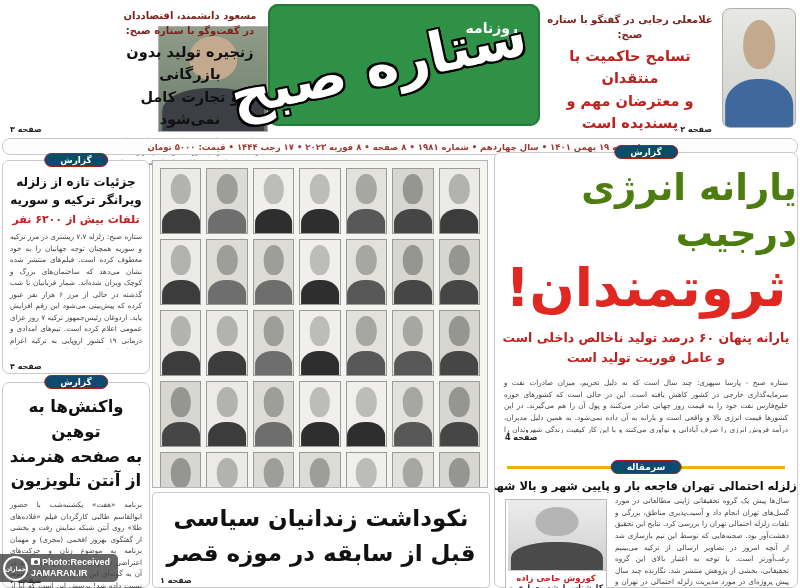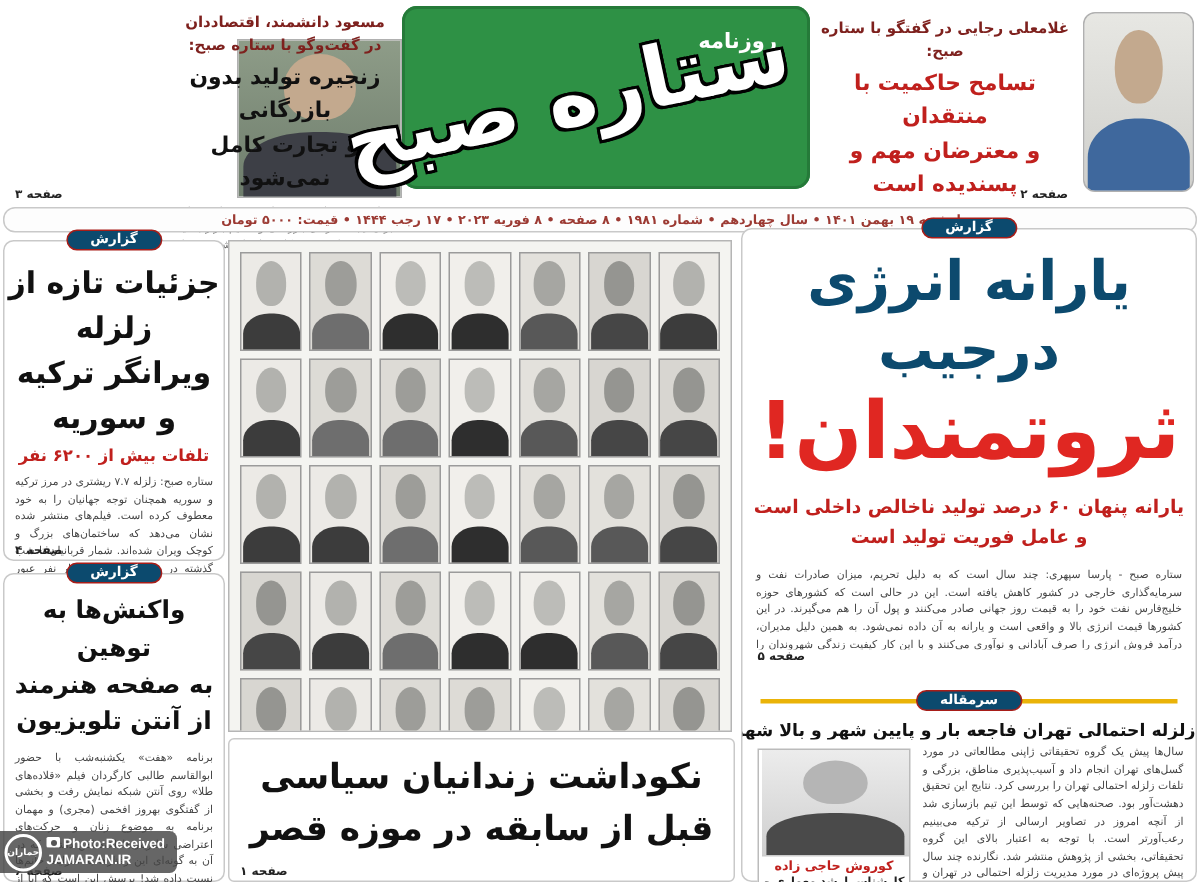--- a/index.html
+++ b/index.html
@@ -34,26 +34,26 @@
   .logo-small{position:absolute;top:16px;right:22px;color:#fff;font-size:14px;font-weight:bold;}
 
   
   .date-strip{left:2px;right:2px;top:138px;height:15px;border:1px solid #c9c9c9;border-radius:8px;background:#fdfdfd;
               display:flex;align-items:center;justify-content:center;font-size:8.5px;font-weight:bold;color:#9c3a33;}
 
   
   .colbox{border:1px solid #c9c9c9;border-radius:7px;background:#fff;}
   .badge{position:absolute;top:-8px;left:50%;transform:translateX(-50%);background:#0c4a6e;color:#fff;
          font-size:9px;font-weight:bold;padding:1px 15px;border-radius:9px;border:1px solid #a81d18;z-index:4;white-space:nowrap;}
-  .col-headline{font-weight:bold;color:#111;text-align:center;font-size:20px;line-height:1.5;margin-top:12px;}
+  .col-headline{font-weight:bold;color:#111;text-align:center;font-size:12px;line-height:1.5;margin-top:12px;}
   .subhead-red{color:#c0201d;font-weight:bold;font-size:11px;text-align:center;margin-top:4px;}
   .bodytxt{font-size:7.2px;line-height:1.6;color:#444;text-align:justify;overflow:hidden;padding:0 7px;}
 
   
-  .main-black{font-weight:bold;color:#0c4a6e;font-size:37px;line-height:1.25;text-align:center;margin-top:12px;letter-spacing:-1px;}
+  .main-black{font-weight:bold;color:#4d7c0f;font-size:37px;line-height:1.25;margin-top:12px;letter-spacing:-1px;}
   .main-red{font-weight:bold;color:#e02722;font-size:53px;line-height:1.15;text-align:center;letter-spacing:-1px;}
   .main-sub{color:#c0201d;font-weight:bold;font-size:12.5px;line-height:1.6;text-align:center;margin-top:10px;}
   .ed-divider{position:relative;border-top:3px solid #eab308;margin:24px 12px 10px;}
   .ed-headline{font-weight:bold;color:#111;font-size:11.5px;text-align:center;white-space:nowrap;overflow:hidden;letter-spacing:-0.2px;}
   .author-card{float:left;width:100px;margin:4px 8px 2px 2px;border:1px solid #bbb;background:#fff;}
   .author-photo{width:98px;height:70px;border:none;border-bottom:1px solid #ccc;}
   .author-name{color:#c0201d;font-weight:bold;font-size:8.5px;text-align:center;margin-top:2px;}
   .author-title{color:#222;font-weight:bold;font-size:7.5px;text-align:center;margin-bottom:3px;}
 
   
@@ -253,21 +253,21 @@
 
   <div class="abs colbox" style="left:494px;top:152px;width:302px;height:434px;">
     <div class="badge">گزارش</div>
     <div class="main-black">یارانه انرژی درجیب</div>
     <div class="main-red">ثروتمندان!</div>
     <div class="main-sub">
       <div>یارانه پنهان ۶۰ درصد تولید ناخالص داخلی است</div>
       <div>و عامل فوریت تولید است</div>
     </div>
     <div class="bodytxt" style="height:56px;margin-top:9px;padding:0 9px;">ستاره صبح - پارسا سپهری: چند سال است که به دلیل تحریم، میزان صادرات نفت و سرمایه‌گذاری خارجی در کشور کاهش یافته است. این در حالی است که کشورهای حوزه خلیج‌فارس نفت خود را به قیمت روز جهانی صادر می‌کنند و پول آن را هم می‌گیرند. در این کشورها قیمت انرژی بالا و واقعی است و یارانه به آن داده نمی‌شود. به همین دلیل مدیران، درآمد فروش انرژی را صرف آبادانی و نوآوری می‌کنند و با این کار کیفیت زندگی شهروندان را افزایش می‌دهند. در این کشورها سرانه درآمد افراد بالاست. به همین دلیل مردم برای خرید انرژی مشکل ندارند اما در ایران با کاهش قیمت انرژی و اختصاص یارانه پنهان تنها درآمد و...</div>
-    <div class="pageref" style="text-align:left;padding:0 10px;">صفحه ۵</div>
+    <div class="pageref" style="text-align:left;padding:0 10px;">صفحه 4</div>
 
     <div class="ed-divider">
       <div class="badge" style="top:-9px;">سرمقاله</div>
     </div>
     <div class="ed-headline">زلزله احتمالی تهران فاجعه بار و پایین شهر و بالا شهر نمی‌شناسد</div>
 
     <div style="padding:2px 8px 0;overflow:hidden;height:124px;">
       <div class="author-card">
         <div class="ph bw author-photo"></div>
         <div class="author-name">کوروش حاجی زاده</div>

